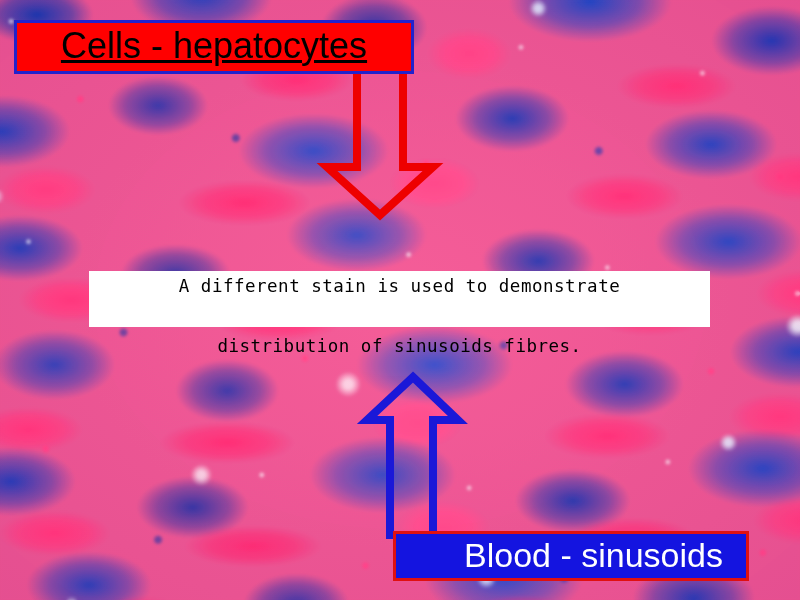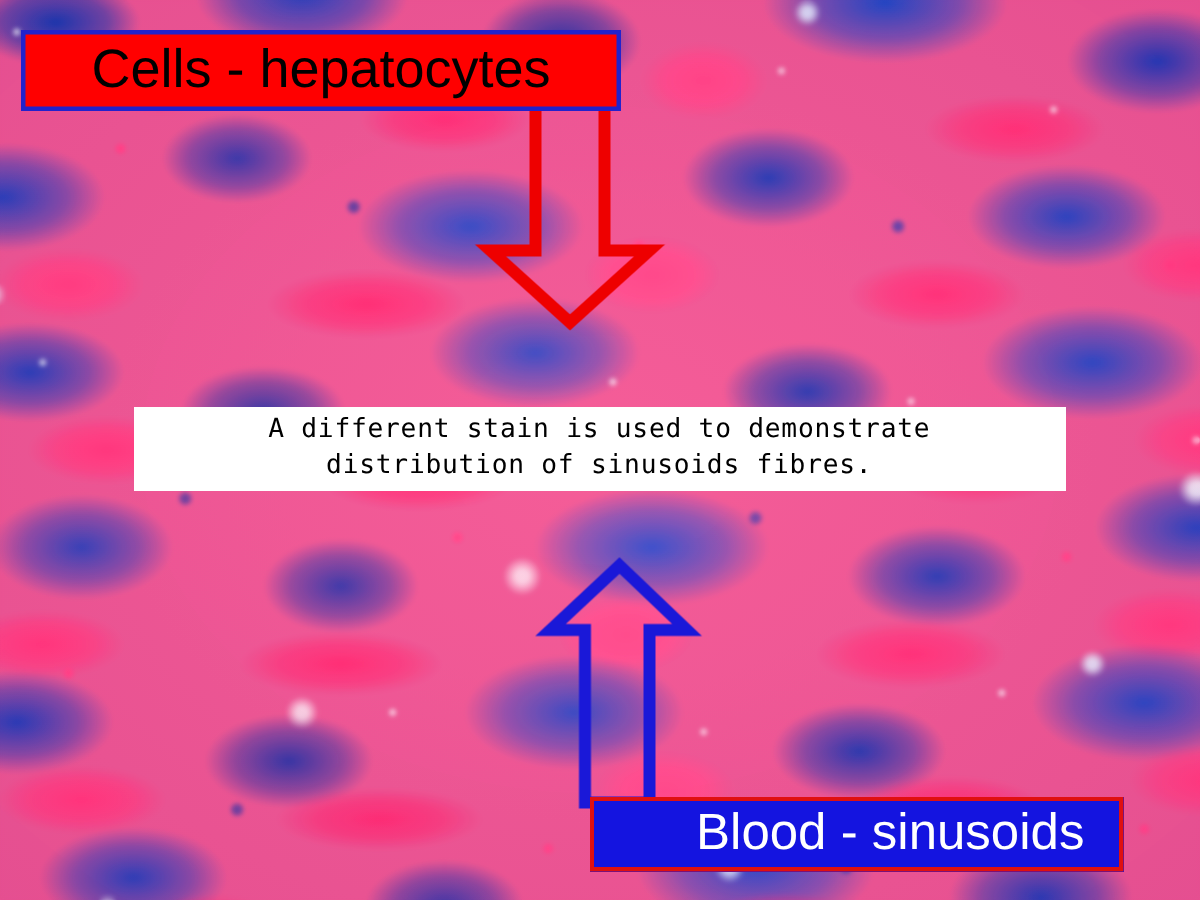--- a/index.html
+++ b/index.html
@@ -162,20 +162,21 @@
     line-height: 1;
   }
   #label-cells {
     left: 14px; top: 20px;
     width: 400px; height: 54px;
     background: #ff0000;
     border: 3px solid #2222cc;
     color: #000000;
     font-size: 36px;
     padding-bottom: 3px;
+    text-decoration: underline;
   }
   #label-blood {
     left: 393px; top: 531px;
     width: 356px; height: 50px;
     background: #1414e0;
     border: 3px solid #e01010;
     color: #ffffff;
     font-size: 34px;
     padding-bottom: 2px;
     padding-left: 45px;
@@ -186,21 +187,21 @@
     background: #ffffff;
     color: #000000;
     font-family: "DejaVu Sans Mono", "Liberation Mono", monospace;
     font-size: 17.5px;
     letter-spacing: .5px;
     flex-direction: column;
     justify-content: center;
     line-height: 1.35;
     text-align: center;
   }
-  #caption-box .cap-line { display: block; }
+  #caption-box .cap-line { display: block; margin-top: 36px; }
 
   
   .arrow-svg {
     position: absolute;
     overflow: visible;
   }
   #arrow-red   { left: 330px; top: 60px;  width: 110px; height: 165px; }
   #arrow-blue  { left: 365px; top: 375px; width: 100px; height: 165px; }
 </style>
 </head>

